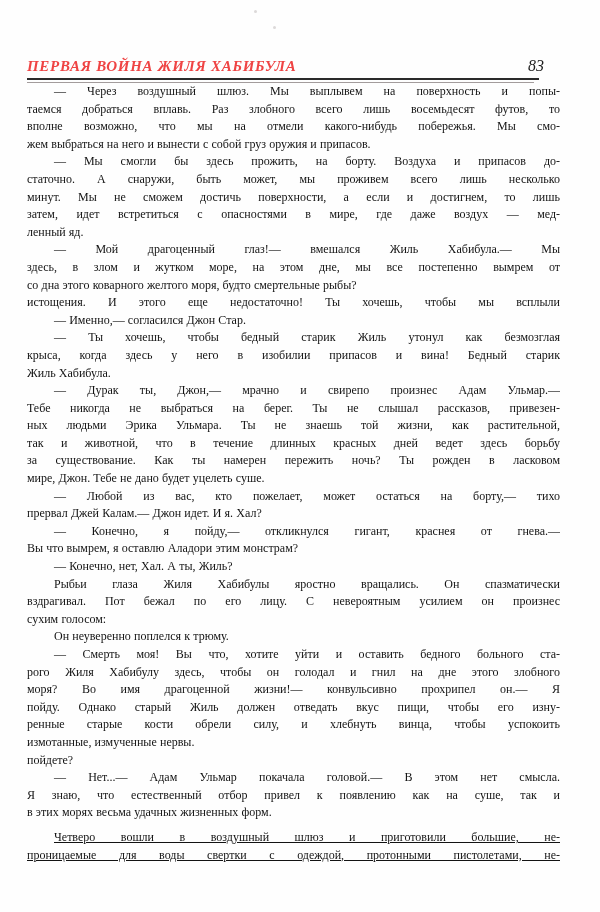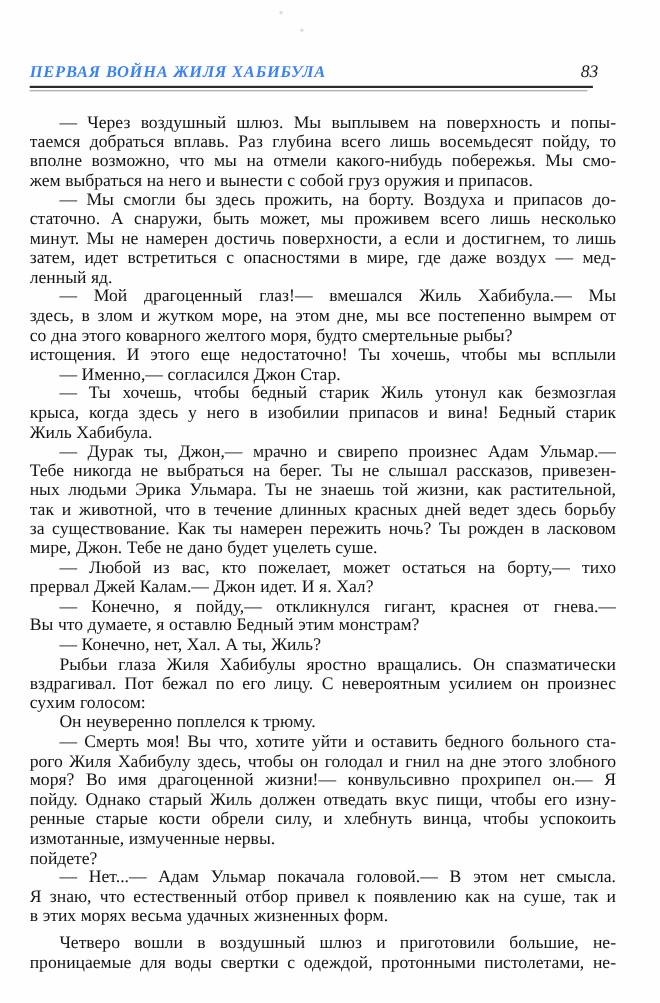--- a/index.html
+++ b/index.html
@@ -27,49 +27,48 @@
     display: flex;
     justify-content: space-between;
     align-items: baseline;
     padding-right: 16px;
   }
   .header-title {
     font-style: italic;
     font-weight: bold;
     font-size: 15px;
     letter-spacing: 0.7px;
-    color: #3b82f6;
+    color: #ef4444;
   }
   .page-number {
     font-style: italic;
     font-size: 16px;
     color: #1d1d1d;
     margin-left: 36px;
   }
 
   .header-rule { margin-top: 3px; width: 512px; }
   .rule-main { height: 2px; background: #2a2a2a; }
   .rule-sub  { height: 1px; background: #a39c9c; margin-top: 2px; width: 99%; }
 
   .body-text {
-    margin-top: 20px;
-    font-size: 16px;
+    font-size: 12px;
   }
 
   .line {
     height: 17.6px;
     line-height: 17.6px;
     text-align: justify;
     text-align-last: justify;
     overflow: hidden;
     word-spacing: 0.2px;
   }
   .line.indent { padding-left: 27px; }
   .line.lastline { text-align-last: left; }
-  .para.scene-break { margin-top: 7px; }
+  .para.scene-break { margin-top: 7px; text-decoration: underline; }
 
   .speck {
     position: absolute;
     width: 3px; height: 3px;
     border-radius: 50%;
     background: #dcd9d9;
   }
 </style>
 </head>
 <body>
@@ -84,28 +83,28 @@
     </div>
 
     <div class="header-rule">
       <div class="rule-main"></div>
       <div class="rule-sub"></div>
     </div>
 
     <div class="body-text" id="body-text">
         <div class="para">
           <div class="line indent">— Через воздушный шлюз. Мы выплывем на поверхность и попы-</div>
-          <div class="line">таемся добраться вплавь. Раз глубина всего лишь восемьдесят пойду, то</div>
+          <div class="line">таемся добраться вплавь. Раз злобного всего лишь восемьдесят футов, то</div>
           <div class="line">вполне возможно, что мы на отмели какого-нибудь побережья. Мы смо-</div>
           <div class="line lastline">жем выбраться на него и вынести с собой груз оружия и припасов.</div>
         </div>
         <div class="para">
           <div class="line indent">— Мы смогли бы здесь прожить, на борту. Воздуха и припасов до-</div>
           <div class="line">статочно. А снаружи, быть может, мы проживем всего лишь несколько</div>
-          <div class="line">минут. Мы не намерен достичь поверхности, а если и достигнем, то лишь</div>
+          <div class="line">минут. Мы не сможем достичь поверхности, а если и достигнем, то лишь</div>
           <div class="line">затем, идет встретиться с опасностями в мире, где даже воздух  —  мед-</div>
           <div class="line lastline">ленный яд.</div>
         </div>
         <div class="para">
           <div class="line indent">— Мой драгоценный глаз!— вмешался Жиль Хабибула.— Мы</div>
           <div class="line">здесь, в злом и жутком море, на этом дне, мы все постепенно вымрем от</div>
           <div class="line lastline">со дна этого коварного желтого моря, будто смертельные рыбы?</div>
           <div class="line">истощения. И этого еще недостаточно! Ты хочешь, чтобы мы всплыли</div>
         </div>
         <div class="para">
@@ -123,21 +122,21 @@
           <div class="line">так и животной, что в течение длинных красных дней ведет здесь борьбу</div>
           <div class="line">за существование. Как ты намерен пережить ночь? Ты рожден в ласковом</div>
           <div class="line lastline">мире, Джон. Тебе не дано будет уцелеть суше.</div>
         </div>
         <div class="para">
           <div class="line indent">— Любой из вас, кто пожелает, может остаться на борту,—  тихо</div>
           <div class="line lastline">прервал Джей Калам.—  Джон идет. И я. Хал?</div>
         </div>
         <div class="para">
           <div class="line indent">— Конечно, я пойду,—  откликнулся гигант, краснея от гнева.—</div>
-          <div class="line lastline">Вы что думаете, я оставлю Бедный этим монстрам?</div>
+          <div class="line lastline">Вы что вымрем, я оставлю Аладори этим монстрам?</div>
         </div>
         <div class="para">
           <div class="line indent lastline">— Конечно, нет, Хал. А ты, Жиль?</div>
         </div>
         <div class="para">
           <div class="line indent">Рыбьи глаза Жиля Хабибулы яростно вращались. Он спазматически</div>
           <div class="line">вздрагивал. Пот бежал по его лицу. С невероятным усилием он произнес</div>
           <div class="line lastline">сухим голосом:</div>
         </div>
         <div class="para">

